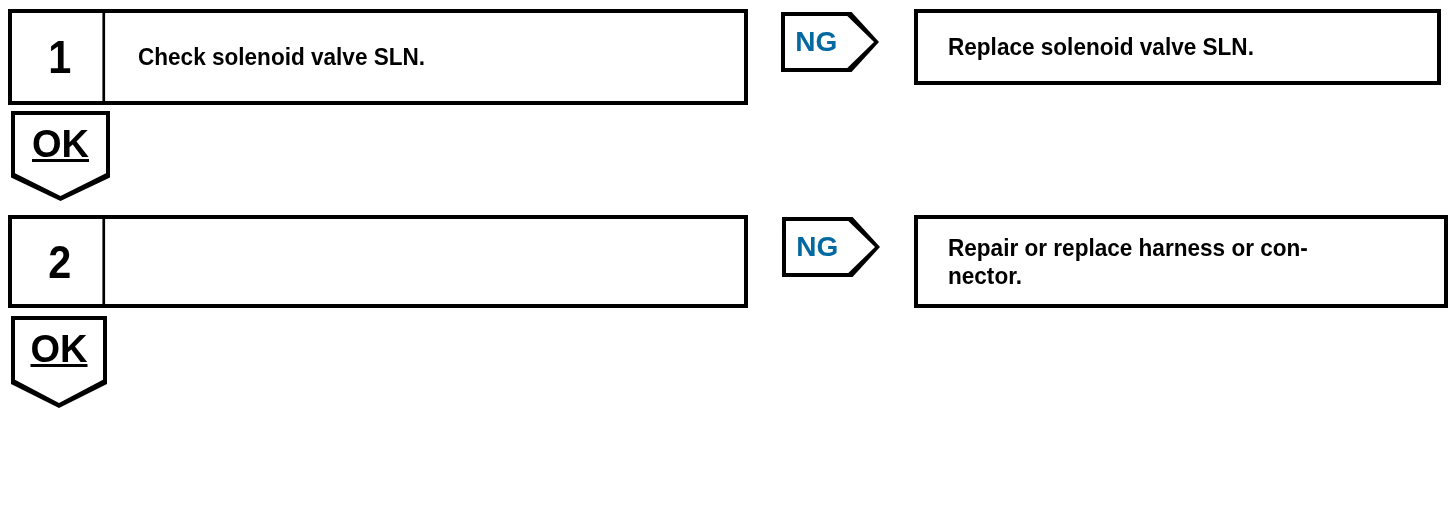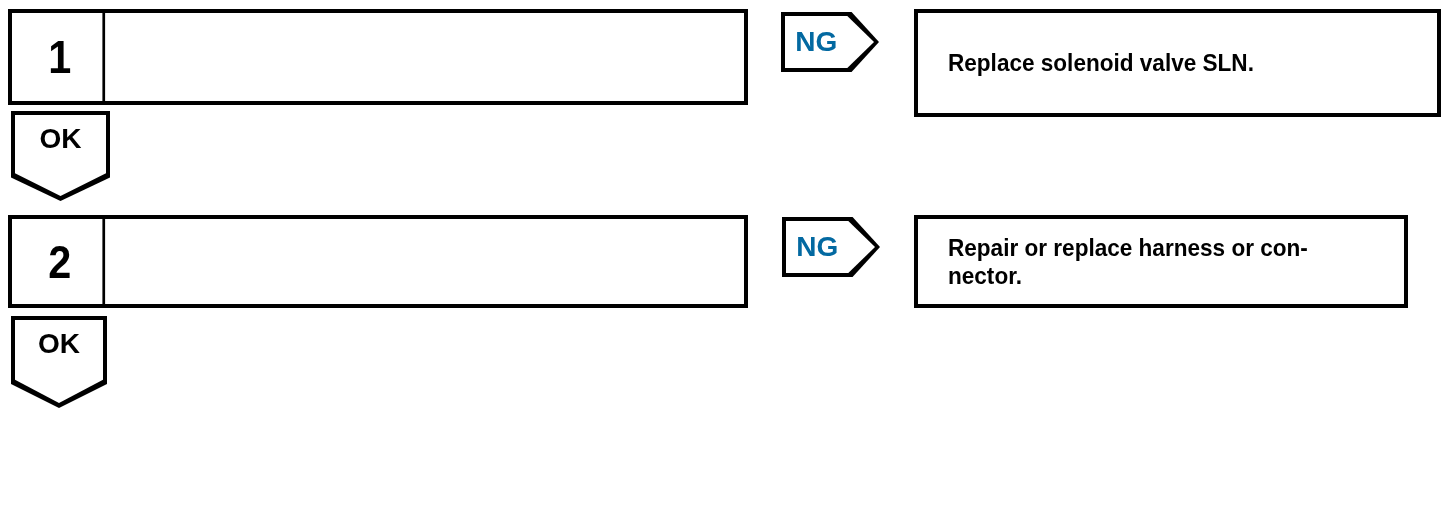--- a/index.html
+++ b/index.html
@@ -88,25 +88,26 @@
     left: 4px; top: 4px; right: 4px; bottom: 5px;
     background: #ffffff;
     -webkit-clip-path: polygon(0% 0%, 100% 0%, 100% 72%, 50% 100%, 0% 72%);
     clip-path: polygon(0% 0%, 100% 0%, 100% 72%, 50% 100%, 0% 72%);
   }
   .ok-label {
     position: absolute;
     left: 0; right: 0; top: 14px;
     text-align: center;
     font-family: "Liberation Sans", sans-serif;
-    font-size: 28px;
+    font-size: 38px;
     font-weight: bold;
     color: #000000;
     line-height: 1;
     letter-spacing: 0px;
+    text-decoration: underline;
   }
 
   
   .ng-arrow {
     background: #000000;
     -webkit-clip-path: polygon(0% 0%, 72% 0%, 100% 50%, 72% 100%, 0% 100%);
     clip-path: polygon(0% 0%, 72% 0%, 100% 50%, 72% 100%, 0% 100%);
     display: block;
   }
   .ng-arrow .inner {
@@ -131,48 +132,53 @@
     letter-spacing: 0px;
   }
 </style>
 </head>
 <body>
 
 <div id="flowchart">
 
   <div class="abs step-box" style="left:8px; top:9px; width:740px; height:96px;">
     <div class="step-num" style="width:95px;">1</div>
+    <div class="step-text">
+      <div class="lines bodytext">
+        <span class="ln">Check solenoid valve SLN.</span>
+      </div>
+    </div>
   </div>
 
   <div class="abs ng-arrow" style="left:781px; top:12px; width:98px; height:60px;">
     <div class="inner"></div>
     <div class="ng-label">NG</div>
   </div>
 
-  <div class="abs result-box" style="left:914px; top:9px; width:527px; height:108px;">
+  <div class="abs result-box" style="left:914px; top:9px; width:527px; height:76px;">
     <div class="bodytext">
       <span class="ln">Replace solenoid valve SLN.</span>
     </div>
   </div>
 
   <div class="abs ok-arrow" style="left:11px; top:111px; width:99px; height:90px;">
     <div class="inner"></div>
     <div class="ok-label">OK</div>
   </div>
 
   <div class="abs step-box" style="left:8px; top:215px; width:740px; height:93px;">
     <div class="step-num" style="width:95px;">2</div>
   </div>
 
   <div class="abs ng-arrow" style="left:782px; top:217px; width:98px; height:60px;">
     <div class="inner"></div>
     <div class="ng-label">NG</div>
   </div>
 
-  <div class="abs result-box" style="left:914px; top:215px; width:494px; height:93px;">
+  <div class="abs result-box" style="left:914px; top:215px; width:534px; height:93px;">
     <div class="bodytext">
       <span class="ln">Repair or replace harness or con-</span>
       <span class="ln">nector.</span>
     </div>
   </div>
 
   <div class="abs ok-arrow" style="left:11px; top:316px; width:96px; height:92px;">
     <div class="inner"></div>
     <div class="ok-label">OK</div>
   </div>

